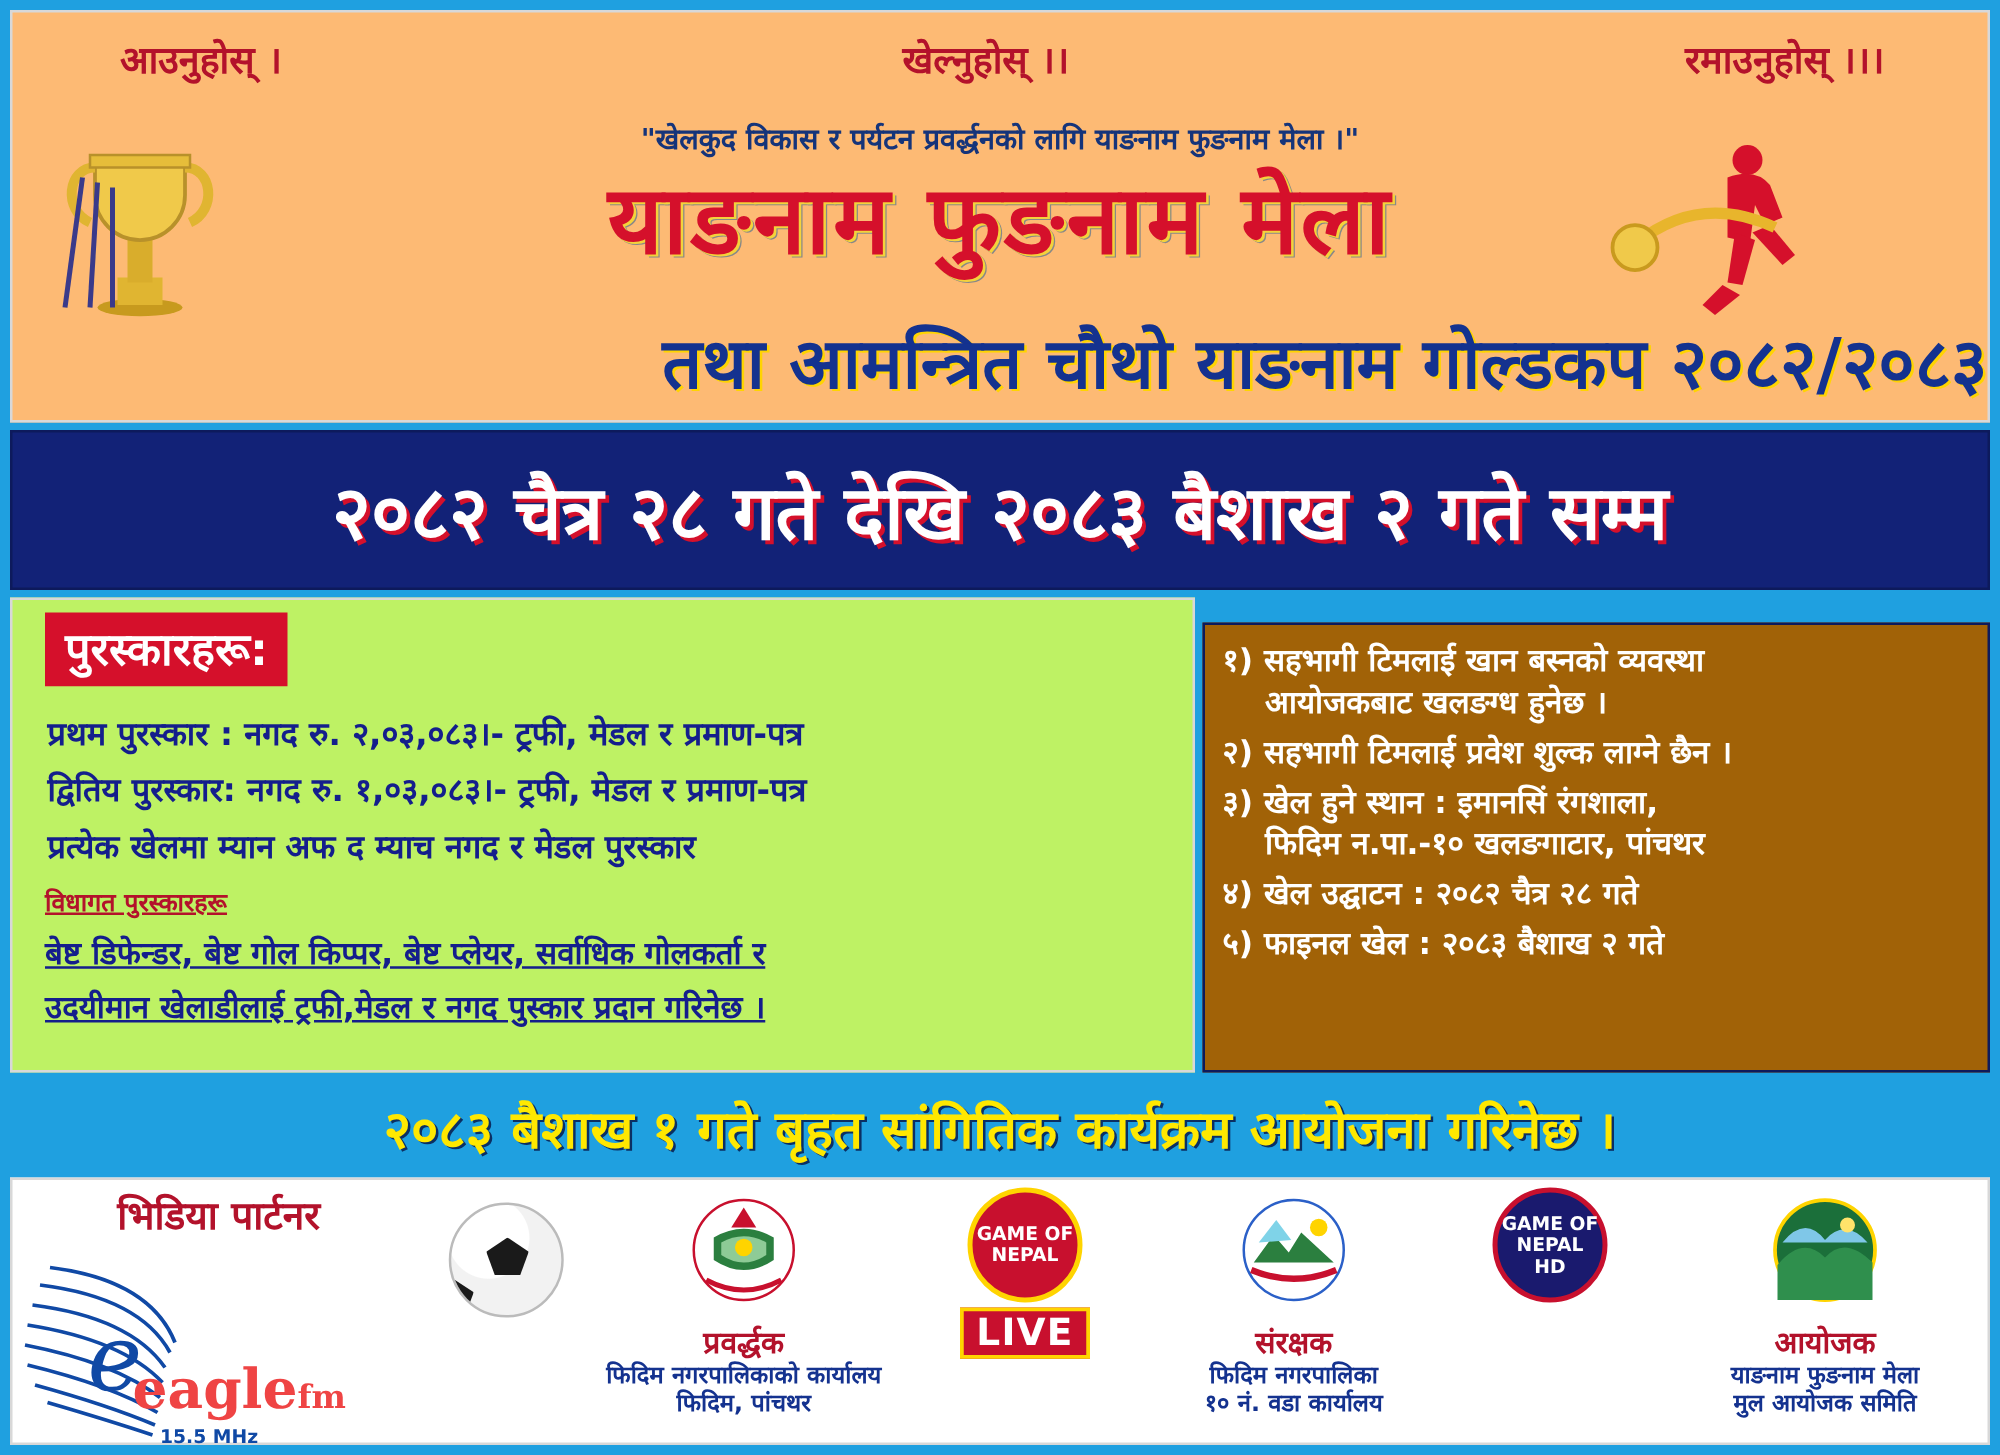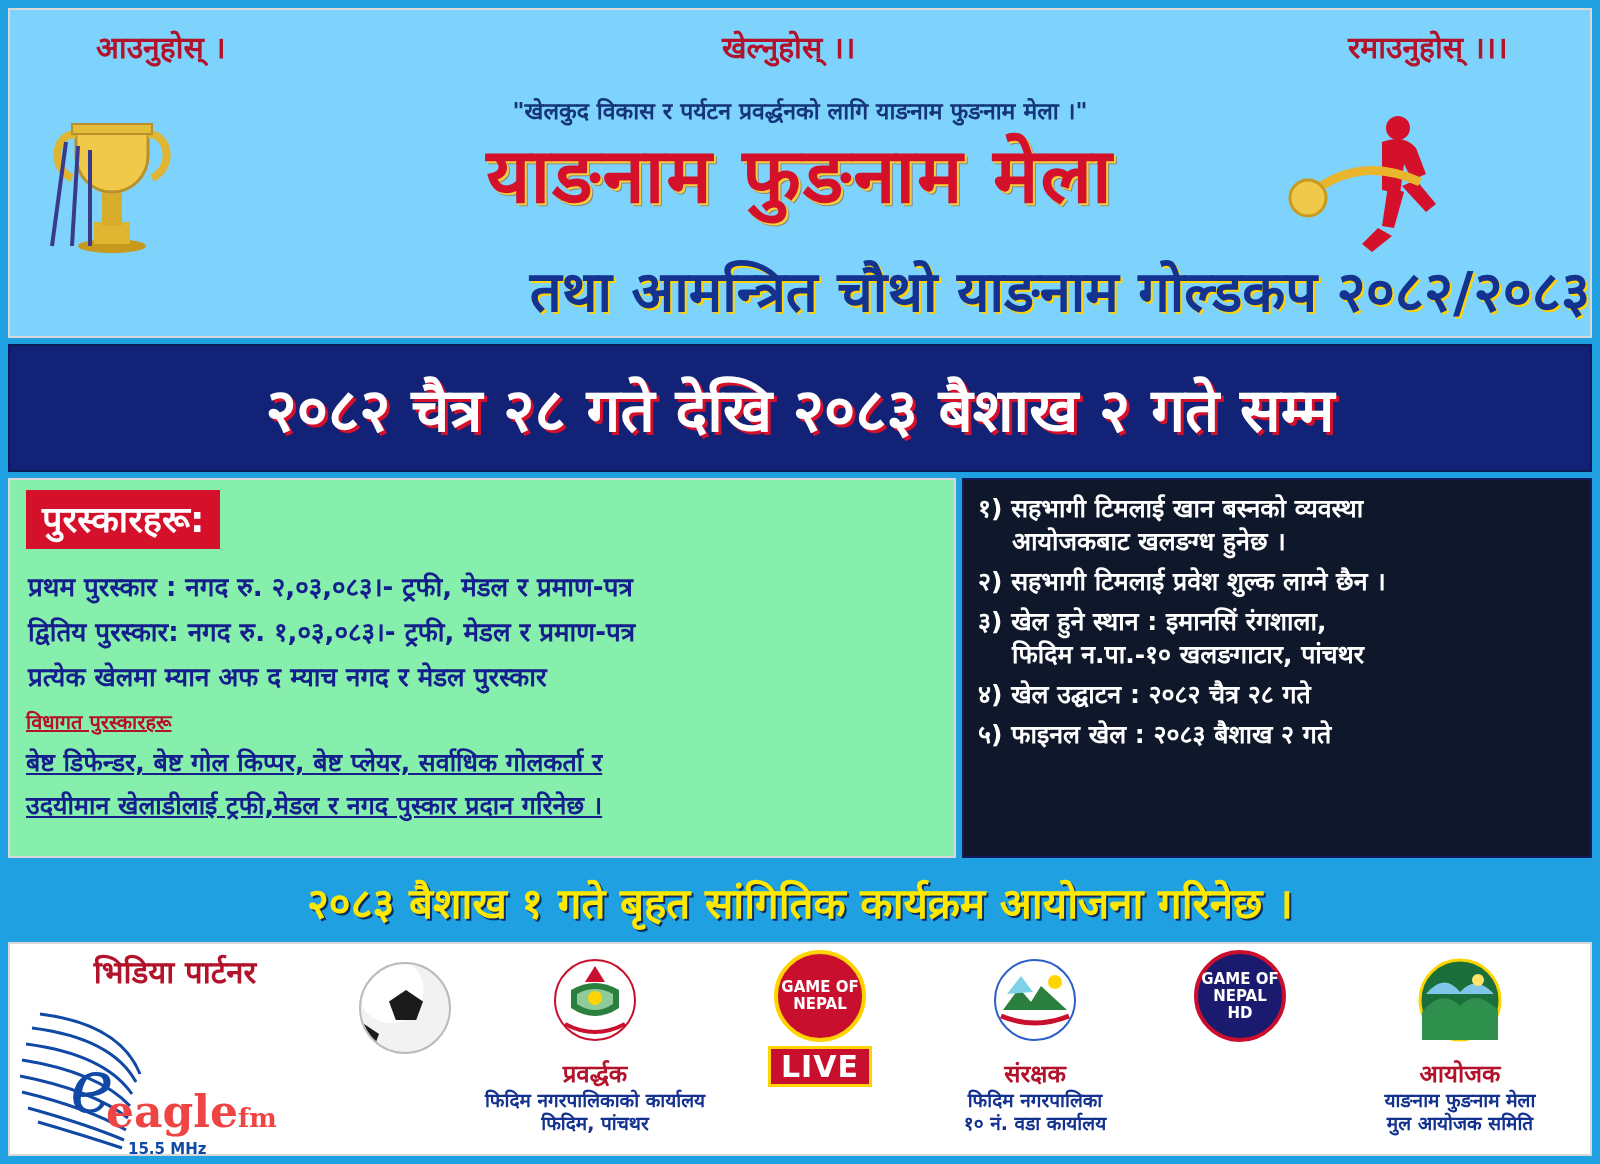--- a/index.html
+++ b/index.html
@@ -11,21 +11,21 @@
   }
   .poster {
     position:relative;
     width:1600px; height:1164px;
     background:#1fa0e0;
     padding:8px;
   }
   
   .header {
     position:relative;
-    background:#7dd3fc;
+    background:#fdba74;
     border:2px solid #d8d8d8;
     height:330px;
     overflow:hidden;
   }
   .slogan-row {
     position:relative;
     height:60px;
   }
   .slogan {
     position:absolute;
@@ -107,23 +107,23 @@
 
   
   .mid {
     margin-top:6px;
     display:flex;
     height:380px;
     gap:6px;
   }
   .col-left {
     width:948px;
-    background:#86efac;
+    background:#bef264;
     border:2px solid #d8d8d8;
-    padding:10px 16px;
+    padding:10px 26px;
     position:relative;
   }
   .prize-head {
     display:inline-block;
     background:#d5102b;
     color:#ffffff;
     font-size:36px;
     font-weight:bold;
     padding:4px 16px 6px 16px;
     margin-bottom:10px;
@@ -145,23 +145,24 @@
   .dept-line {
     font-size:25px;
     color:#141e8c;
     font-weight:bold;
     margin-top:9px;
     white-space:nowrap;
     text-decoration:underline;
   }
   .col-right {
     flex:1;
-    background:#0f172a;
+    background:#a16207;
     border:2px solid #0d1a5c;
     padding:12px 14px 8px 14px;
+    margin-top:20px;
   }
   .note {
     color:#ffffff;
     font-size:25px;
     font-weight:bold;
     line-height:33px;
     margin-bottom:7px;
     white-space:nowrap;
   }
   .note .indent { display:block; padding-left:34px; }

